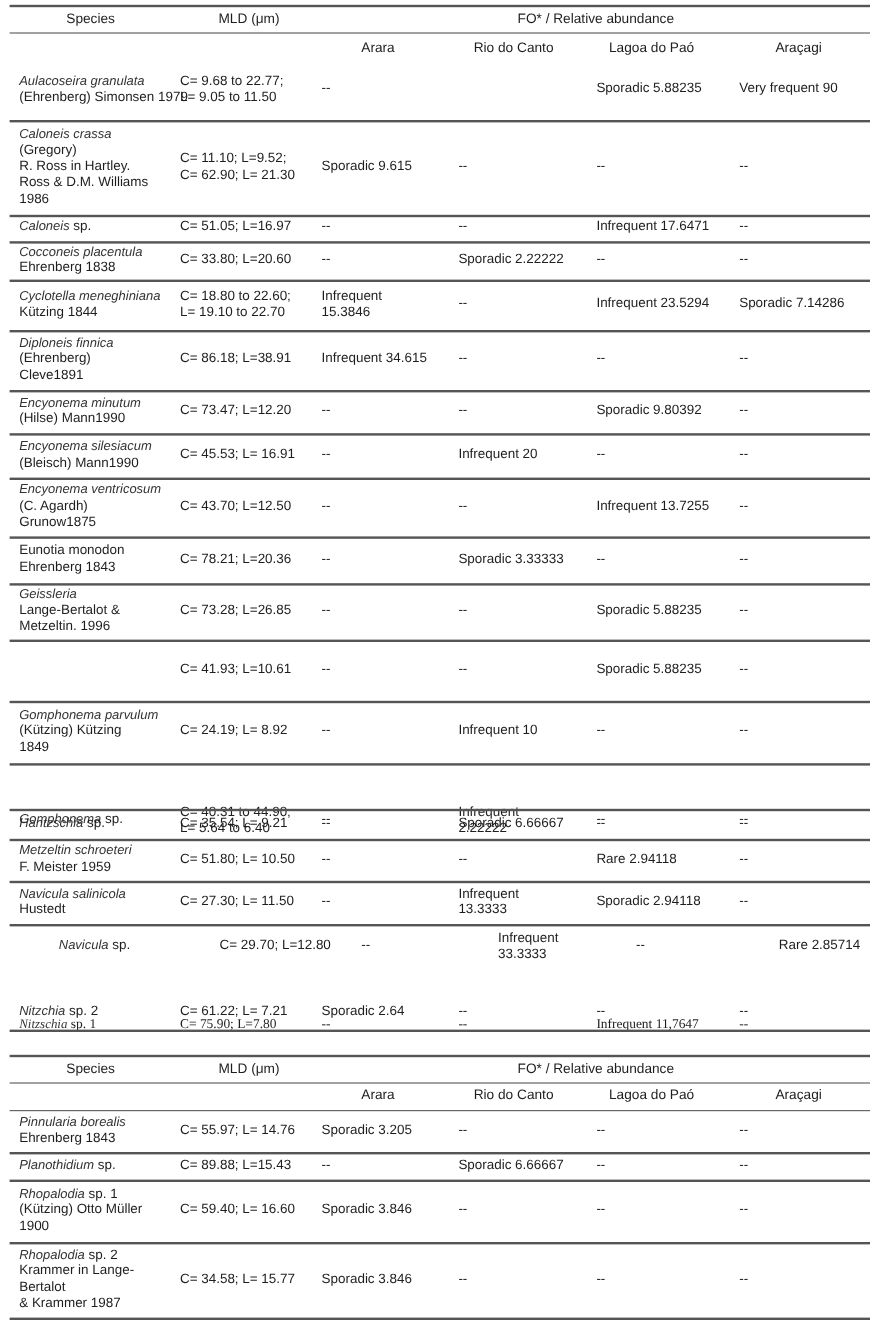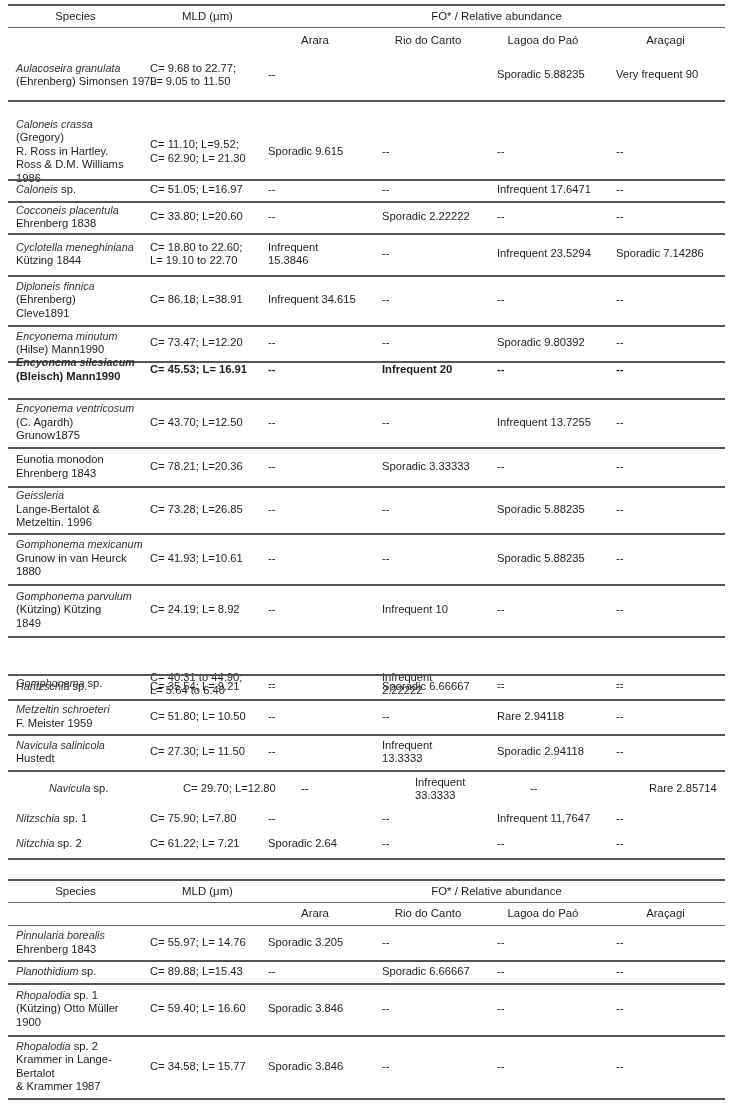--- a/index.html
+++ b/index.html
@@ -54,21 +54,21 @@
           <span class="ml"></span>
         </div>
         <div class="cell c-l">
           <span class="ml">Sporadic 5.88235</span>
         </div>
         <div class="cell c-g">
           <span class="ml">Very frequent 90</span>
         </div>
       </div>
       <div class="hline" style="top: 100px;"></div>
-      <div class="row" style="top: 112px; height: 79px;">
+      <div class="row" style="top: 100px; height: 79px;">
         <div class="cell c-sp">
           <div class="sp-wrap ml"><span class="sp-genus">Caloneis crassa</span><br><span class="sp-rest">(Gregory)
 R. Ross in Hartley.
 Ross &amp; D.M. Williams
 1986</span></div>
         </div>
         <div class="cell c-mld">
           <span class="ml">C= 11.10; L=9.52;
 C= 62.90; L= 21.30</span>
         </div>
@@ -187,21 +187,21 @@
           <span class="ml">--</span>
         </div>
         <div class="cell c-l">
           <span class="ml">Sporadic 9.80392</span>
         </div>
         <div class="cell c-g">
           <span class="ml">--</span>
         </div>
       </div>
       <div class="hline" style="top: 361px;"></div>
-      <div class="row" style="top: 351px; height: 37px; font-weight: bold;">
+      <div class="row" style="top: 361px; height: 37px;">
         <div class="cell c-sp">
           <div class="sp-wrap ml"><span class="sp-genus">Encyonema silesiacum</span><br><span class="sp-rest">(Bleisch) Mann1990</span></div>
         </div>
         <div class="cell c-mld">
           <span class="ml">C= 45.53; L= 16.91</span>
         </div>
         <div class="cell c-a">
           <span class="ml">--</span>
         </div>
         <div class="cell c-r">
@@ -275,24 +275,20 @@
         </div>
         <div class="cell c-l">
           <span class="ml">Sporadic 5.88235</span>
         </div>
         <div class="cell c-g">
           <span class="ml">--</span>
         </div>
       </div>
       <div class="hline" style="top: 533px;"></div>
       <div class="row" style="top: 533px; height: 51px;">
-        <div class="cell c-sp">
-          <div class="sp-wrap ml"><span class="sp-genus">Gomphonema mexicanum</span><br><span class="sp-rest">Grunow in van Heurck
-1880</span></div>
-        </div>
         <div class="cell c-mld">
           <span class="ml">C= 41.93; L=10.61</span>
         </div>
         <div class="cell c-a">
           <span class="ml">--</span>
         </div>
         <div class="cell c-r">
           <span class="ml">--</span>
         </div>
         <div class="cell c-l">
@@ -426,21 +422,21 @@
           <span class="ml">Infrequent
 33.3333</span>
         </div>
         <div class="cell c-l">
           <span class="ml">--</span>
         </div>
         <div class="cell c-g">
           <span class="ml">Rare 2.85714</span>
         </div>
       </div>
-      <div class="row" style="top: 808px; height: 22px;">
+      <div class="row" style="top: 844px; height: 22px; font-family: Liberation Serif, serif;">
         <div class="cell c-sp">
           <div class="sp-wrap ml"><span class="sp-genus">Nitzschia</span><span class="sp-rest"> sp. 1</span></div>
         </div>
         <div class="cell c-mld">
           <span class="ml">C= 75.90; L=7.80</span>
         </div>
         <div class="cell c-a">
           <span class="ml">--</span>
         </div>
         <div class="cell c-r">

